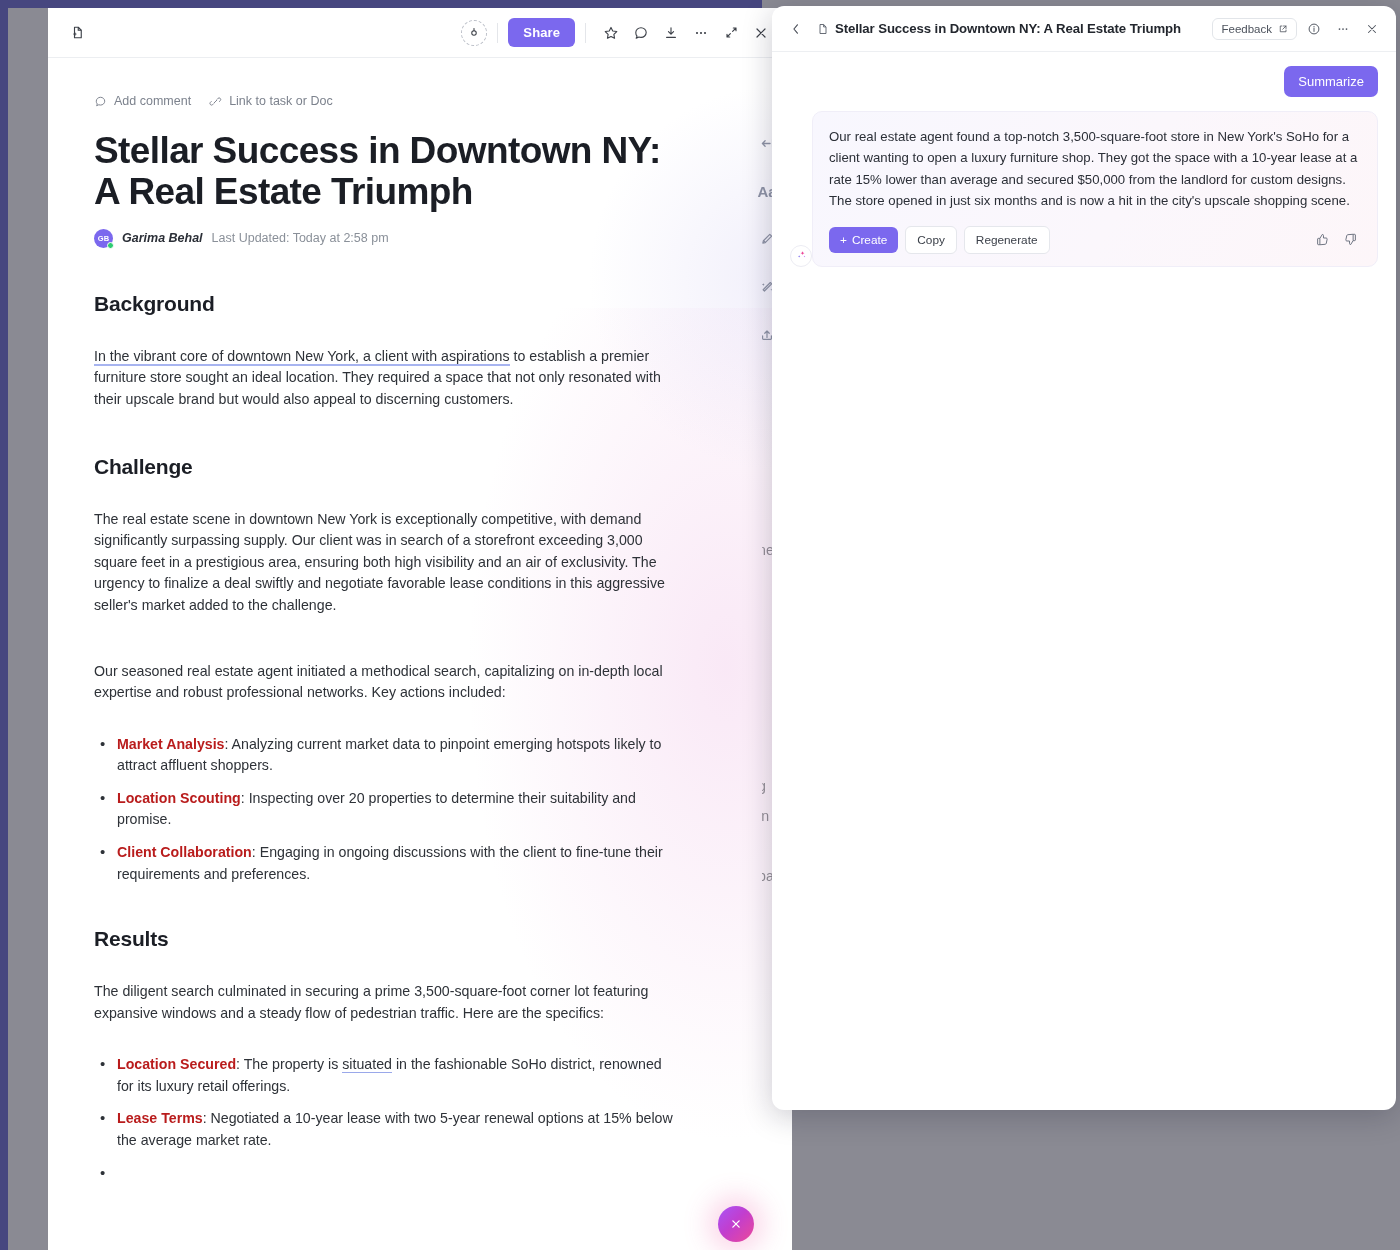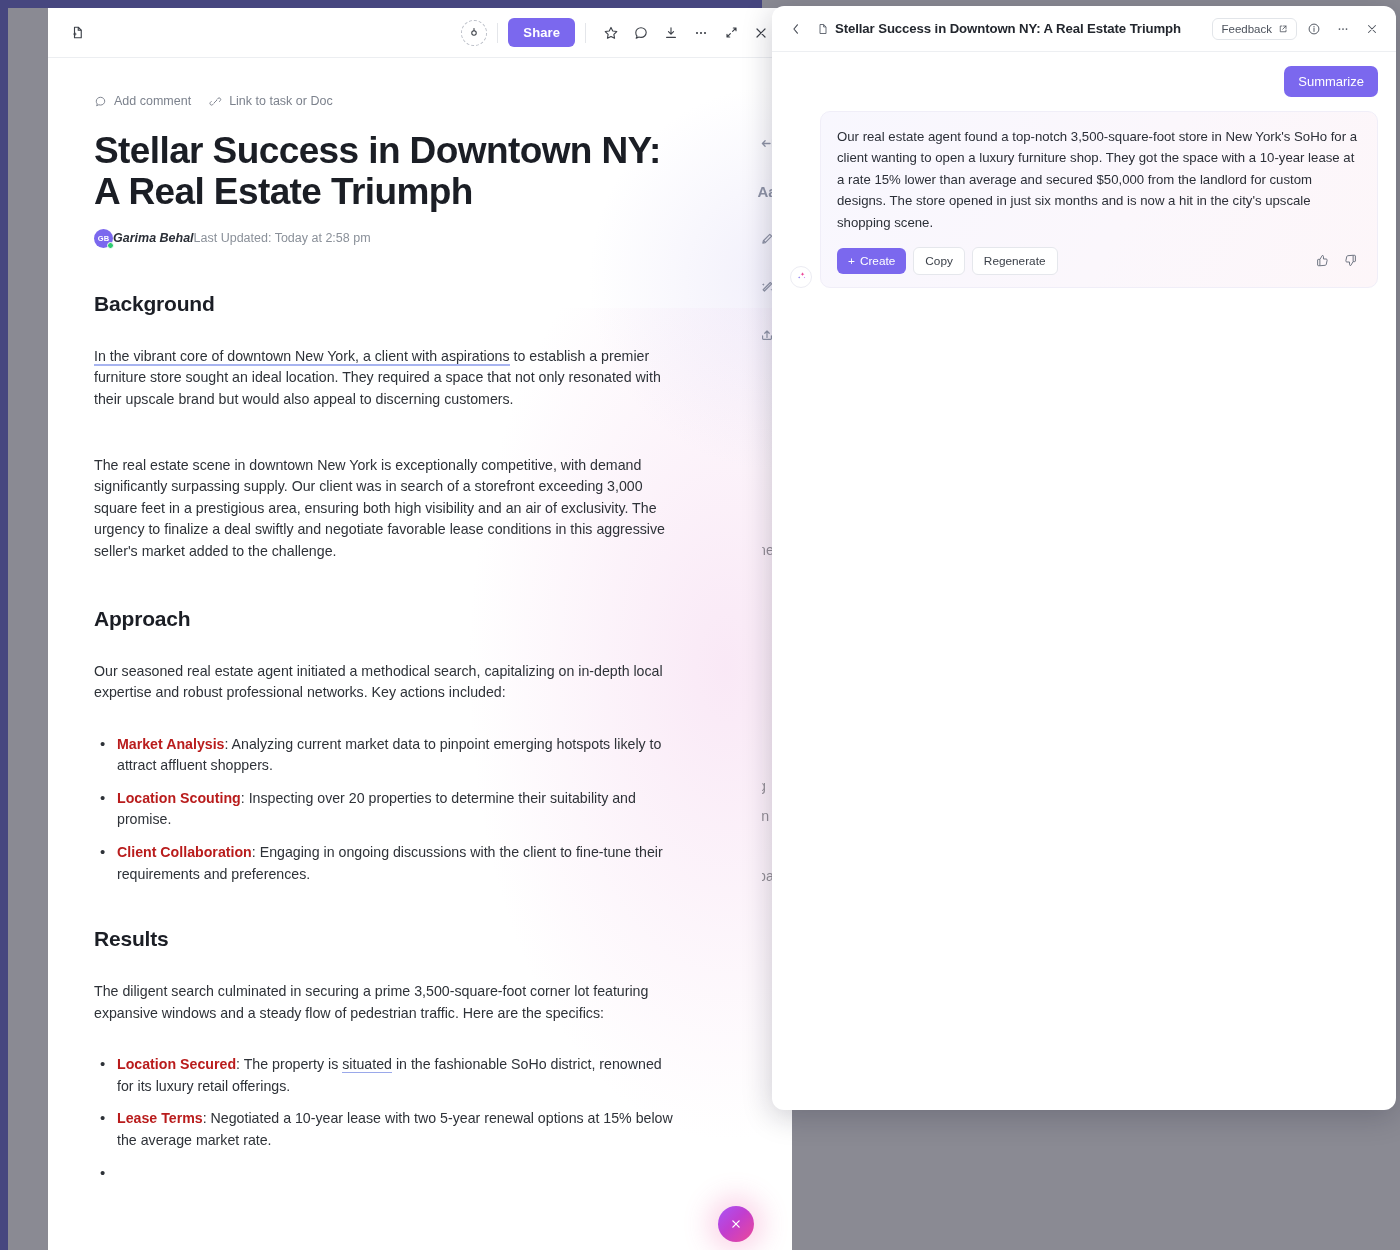--- a/index.html
+++ b/index.html
@@ -78,21 +78,21 @@
   .doc-meta-row {
     display: flex; align-items: center; gap: 18px;
     font-size: 12.5px; color: #7c828d; margin-bottom: 22px;
   }
   .doc-meta-row .mi { display: flex; align-items: center; gap: 7px; cursor: pointer; }
   .doc-title {
     font-size: 37px; line-height: 1.12; font-weight: 700; color: #1b1e25;
     letter-spacing: -0.6px; max-width: 570px;
     margin-bottom: 16px;
   }
-  .author-row { display: flex; align-items: center; margin-bottom: 44px; }
+  .author-row { display: flex; align-items: center; gap: 9px; margin-bottom: 44px; }
   .avatar {
     position: relative; width: 19px; height: 19px; border-radius: 50%;
     background: #7b68ee; color: #fff; font-size: 7.5px; font-weight: 700;
     display: flex; align-items: center; justify-content: center; letter-spacing: .2px;
   }
   .avatar .dot {
     position: absolute; right: -1px; bottom: -1px; width: 7px; height: 7px;
     border-radius: 50%; background: #2ecc71; border: 1.5px solid #fff;
   }
   .author-name { font-size: 12.5px; font-weight: 700; color: #2b2f37; font-style: italic; }
@@ -180,21 +180,21 @@
     width: 24px; height: 24px; display:flex; align-items:center; justify-content:center;
     color: #515761; cursor: pointer; margin-left: 5px;
   }
 
   .ai-body { flex: 1; padding: 14px 18px 0 18px; overflow: hidden; position: relative; }
   .summarize-row { display: flex; justify-content: flex-end; margin-bottom: 14px; }
   .summarize-btn {
     background: #7b68ee; color:#fff; border:none; border-radius: 7px;
     font-size: 13px; padding: 8px 14px; cursor: pointer; font-family: inherit;
   }
-  .msg-row { display: flex; gap: 8px; align-items: flex-end; }
+  .msg-row { display: flex; gap: 0; align-items: flex-end; }
   .ai-avatar {
     flex: 0 0 22px; width: 22px; height: 22px; border-radius: 50%;
     border: 1px solid #ececf3; background: #fff;
     display: flex; align-items: center; justify-content: center; margin-top: 5px;
   }
   .ai-card {
     flex: 1; border-radius: 10px; padding: 14px 16px 12px 16px;
     background: linear-gradient(120deg,#f8f7fe 0%, #fbf7fc 55%, #fdf6f9 100%);
     border: 1px solid #f0eef8;
   }
@@ -364,23 +364,23 @@
           <span>GB</span>
           <span class="dot"></span>
         </div>
         <span class="author-name">Garima Behal</span>
         <span class="author-updated">Last Updated: Today at 2:58 pm</span>
       </div>
 
       <h2 class="sec">Background</h2>
       <p class="para"><span class="sug-underline">In the vibrant core of downtown New York, a client with aspirations</span><span> to establish a premier furniture store sought an ideal location. They required a space that not only resonated with their upscale brand but would also appeal to discerning customers.</span></p>
 
+      <h2 class="sec">Challenge</h2>
       <p class="para">The real estate scene in downtown New York is exceptionally competitive, with demand significantly surpassing supply. Our client was in search of a storefront exceeding 3,000 square feet in a prestigious area, ensuring both high visibility and an air of exclusivity. The urgency to finalize a deal swiftly and negotiate favorable lease conditions in this aggressive seller's market added to the challenge.</p>
 
-      <h2 class="sec">Approach</h2>
       <p class="para" style="margin-bottom:30px">Our seasoned real estate agent initiated a methodical search, capitalizing on in-depth local expertise and robust professional networks. Key actions included:</p>
       <ul class="blist">
         <li class="bullet"><span class="bold">Market Analysis</span><span>: Analyzing current market data to pinpoint emerging hotspots likely to attract affluent shoppers.</span></li>
         <li class="bullet"><span class="bold">Location Scouting</span><span>: Inspecting over 20 properties to determine their suitability and promise.</span></li>
         <li class="bullet"><span class="bold">Client Collaboration</span><span>: Engaging in ongoing discussions with the client to fine-tune their requirements and preferences.</span></li>
       </ul>
 
       <h2 class="sec">Results</h2>
       <p class="para" style="margin-bottom:30px">The diligent search culminated in securing a prime 3,500-square-foot corner lot featuring expansive windows and a steady flow of pedestrian traffic. Here are the specifics:</p>
       <ul class="blist">

